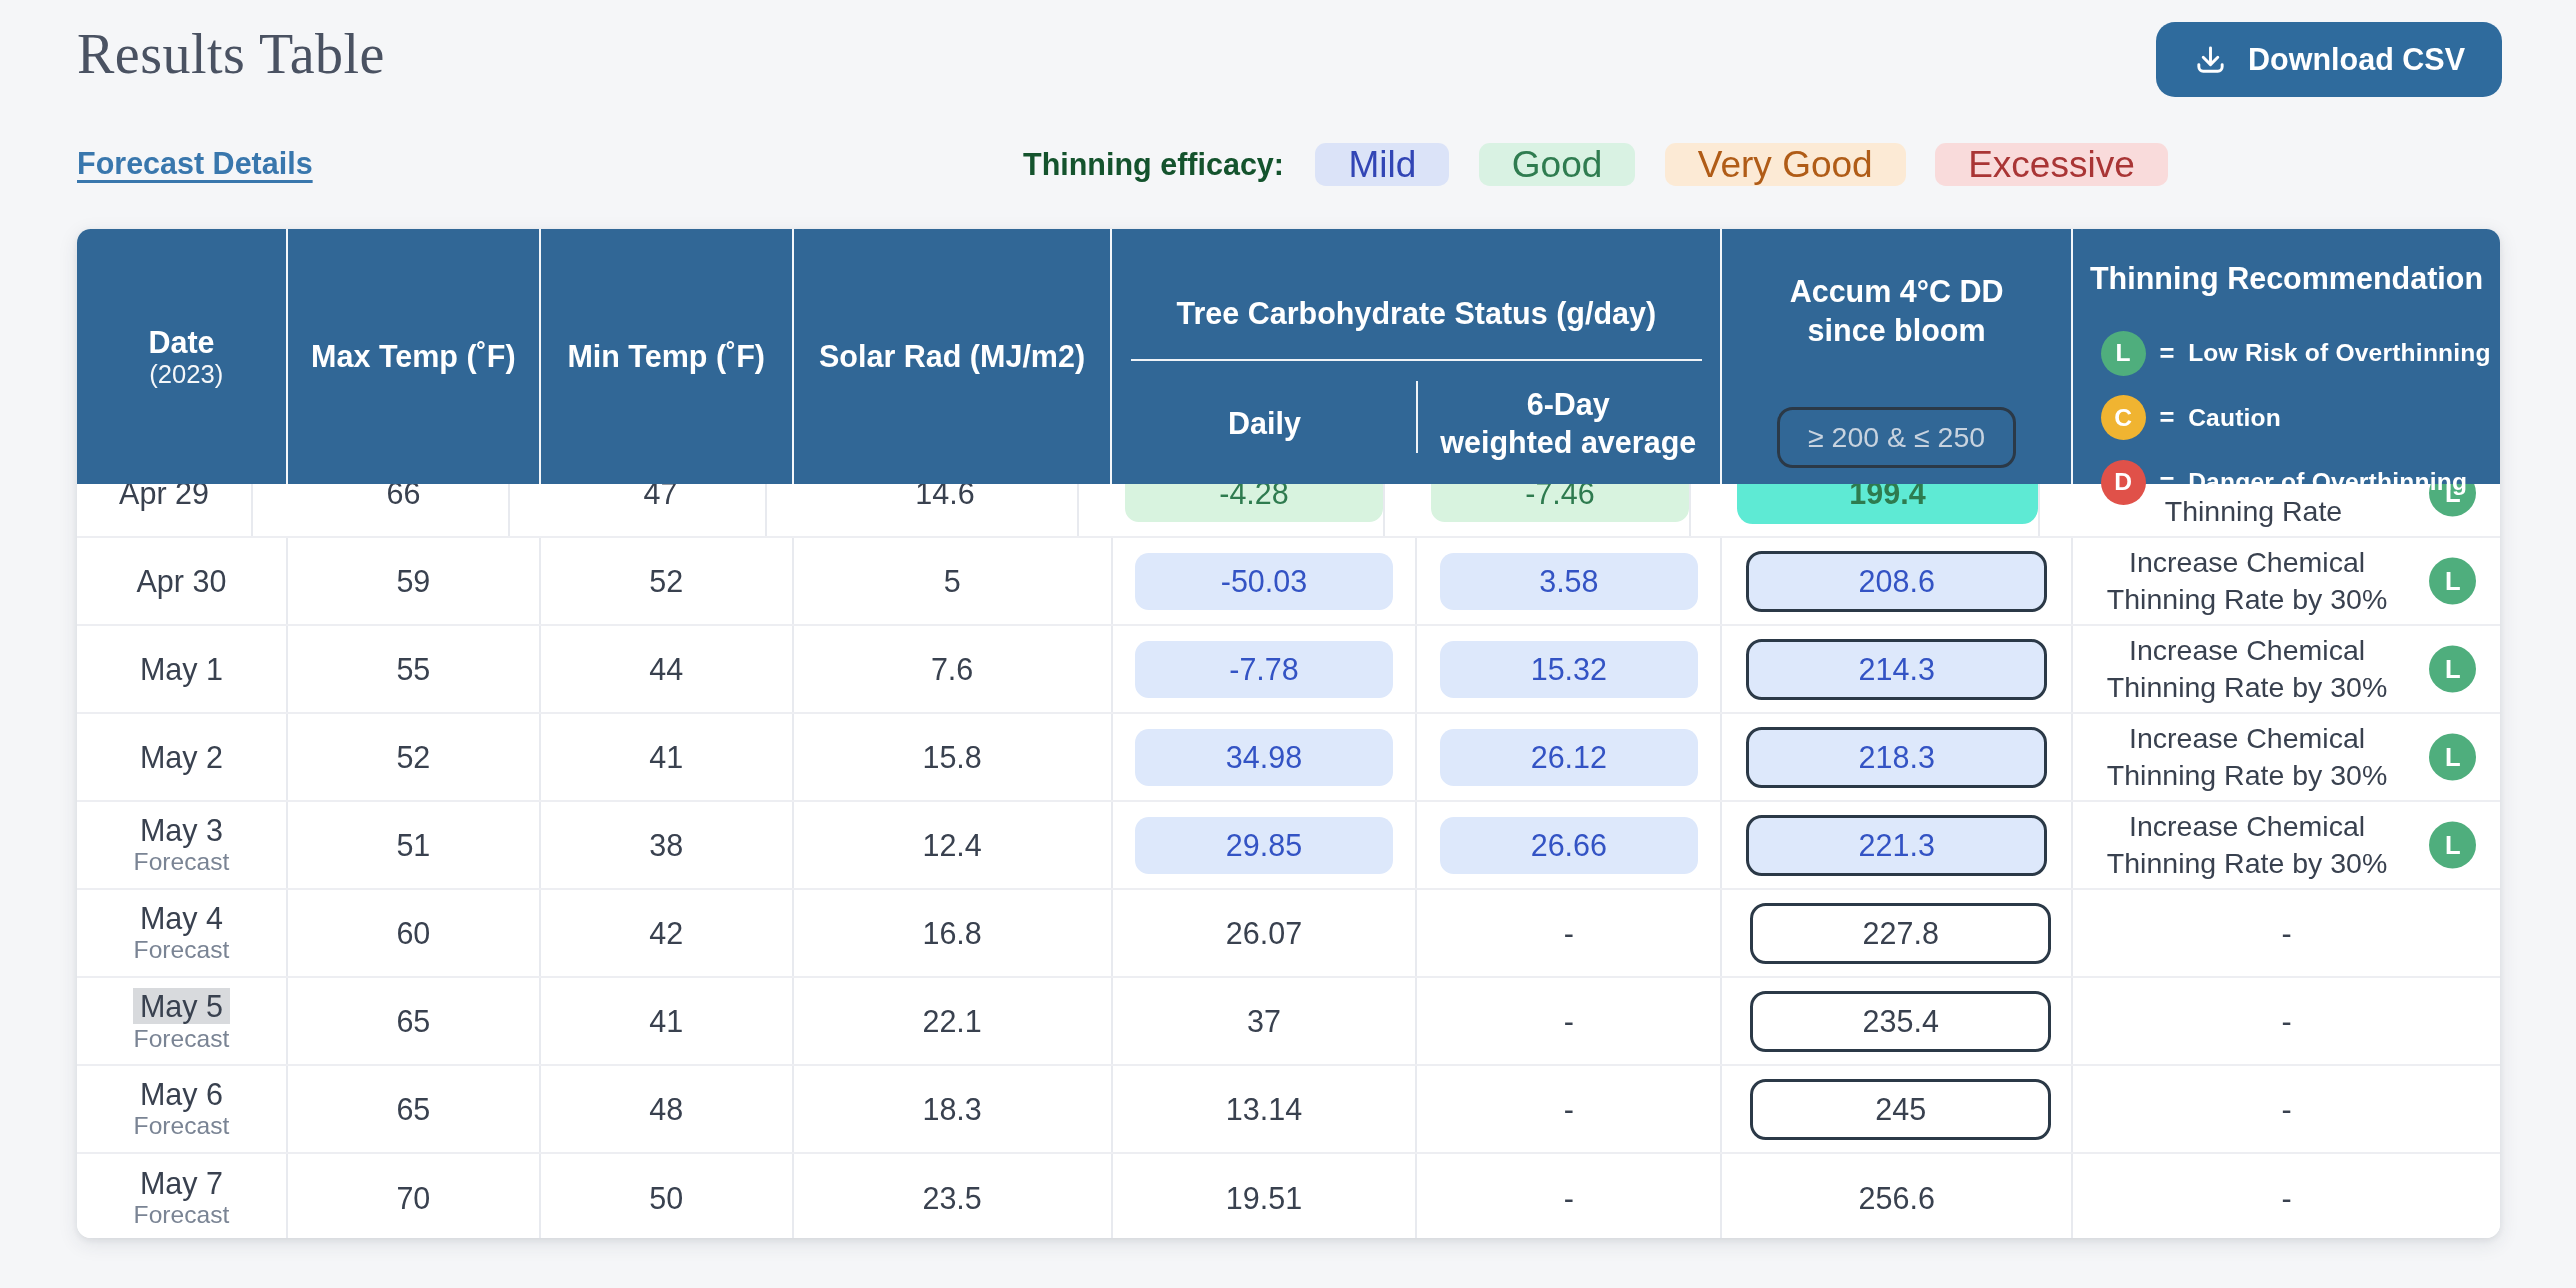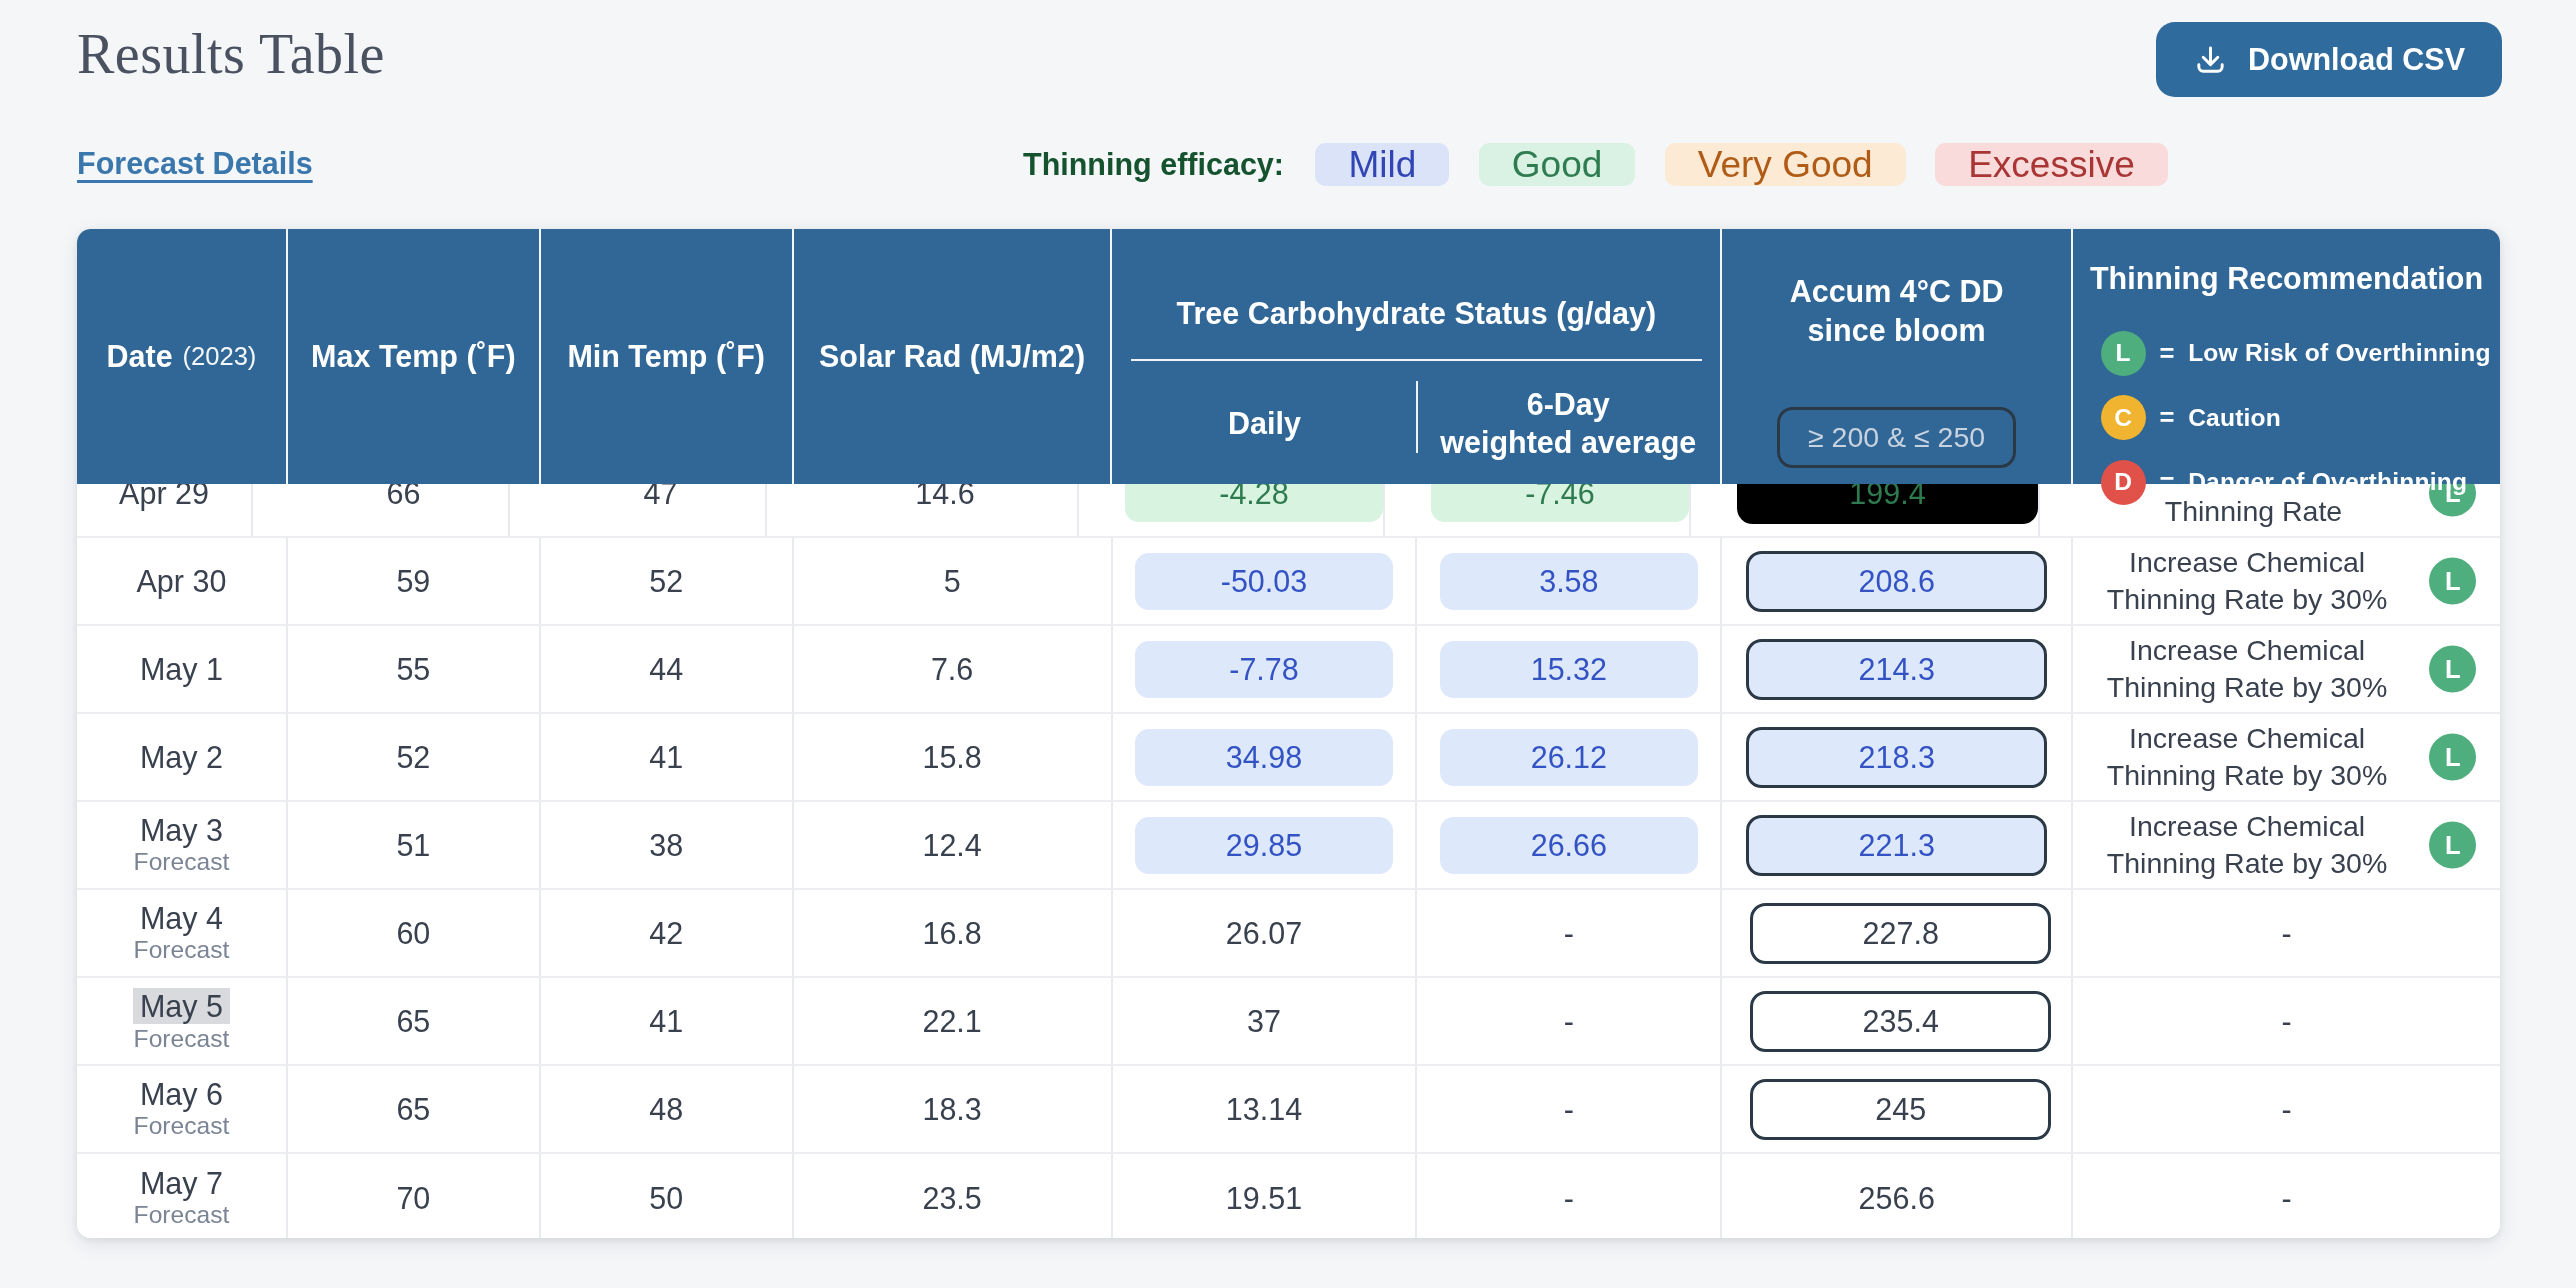--- a/index.html
+++ b/index.html
@@ -49,21 +49,21 @@
     background:#fff; border-radius:13.8px; overflow:hidden;
     box-shadow:0 5.9px 19.7px rgba(40,50,70,.10), 0 2px 5.9px rgba(40,50,70,.08);
   }
   .thead {
     display:flex; height:255px; background:#316796; color:#fff;
     position:relative; z-index:3;
   }
   .th {
     border-right:2px solid rgba(255,255,255,.95);
     display:flex; align-items:center; justify-content:center;
-    font-weight:700; font-size:30.5px; text-align:center;
+    font-weight:700; font-size:30.5px; text-align:center;flex-direction:column;
   }
   .th:last-child { border-right:none; }
   .c-date  { width:211px; }
   .c-max   { width:253px; }
   .c-min   { width:253px; }
   .c-solar { width:319px; }
   .c-carb  { width:610px; }
   .c-daily { width:305px; }
   .c-wavg  { width:305px; }
   .c-accum { width:351px; }
@@ -113,21 +113,21 @@
     min-width:258px; height:57px; border-radius:13.8px;
     display:flex; align-items:center; justify-content:center;
   }
   .pill.green { background:#D8F3DF; color:#2E7B4F; }
   .pill.blue  { background:#DDE8FB; color:#3353C4; }
 
   .accum-pill {
     min-width:301px; height:61px; border-radius:15.7px;
     display:flex; align-items:center; justify-content:center;
   }
-  .ap-green     { background:#000000; color:#2E7B4F; }
+  .ap-green     { background:#5eead4; color:#2E7B4F;font-weight:bold; }
   .ap-blue-box  { background:#DDE8FB; color:#3353C4; border:3.9px solid #2B3947; }
   .ap-white-box { border:3.9px solid #2B3947; color:#39414F;margin-left:8px; }
 
   .td.c-rec { position:relative; }
   .td.c-rec.has-badge { padding-right:79px; }
   .rec-text { width:335px; text-align:center; font-size:28.5px; line-height:37px; }
   .lbadge {
     position:absolute; right:23.6px; top:50%; transform:translateY(-50%);
     width:47px; height:47px; border-radius:50%; background:#4FAE7D;
     color:#fff; font-weight:700; font-size:25.6px;

